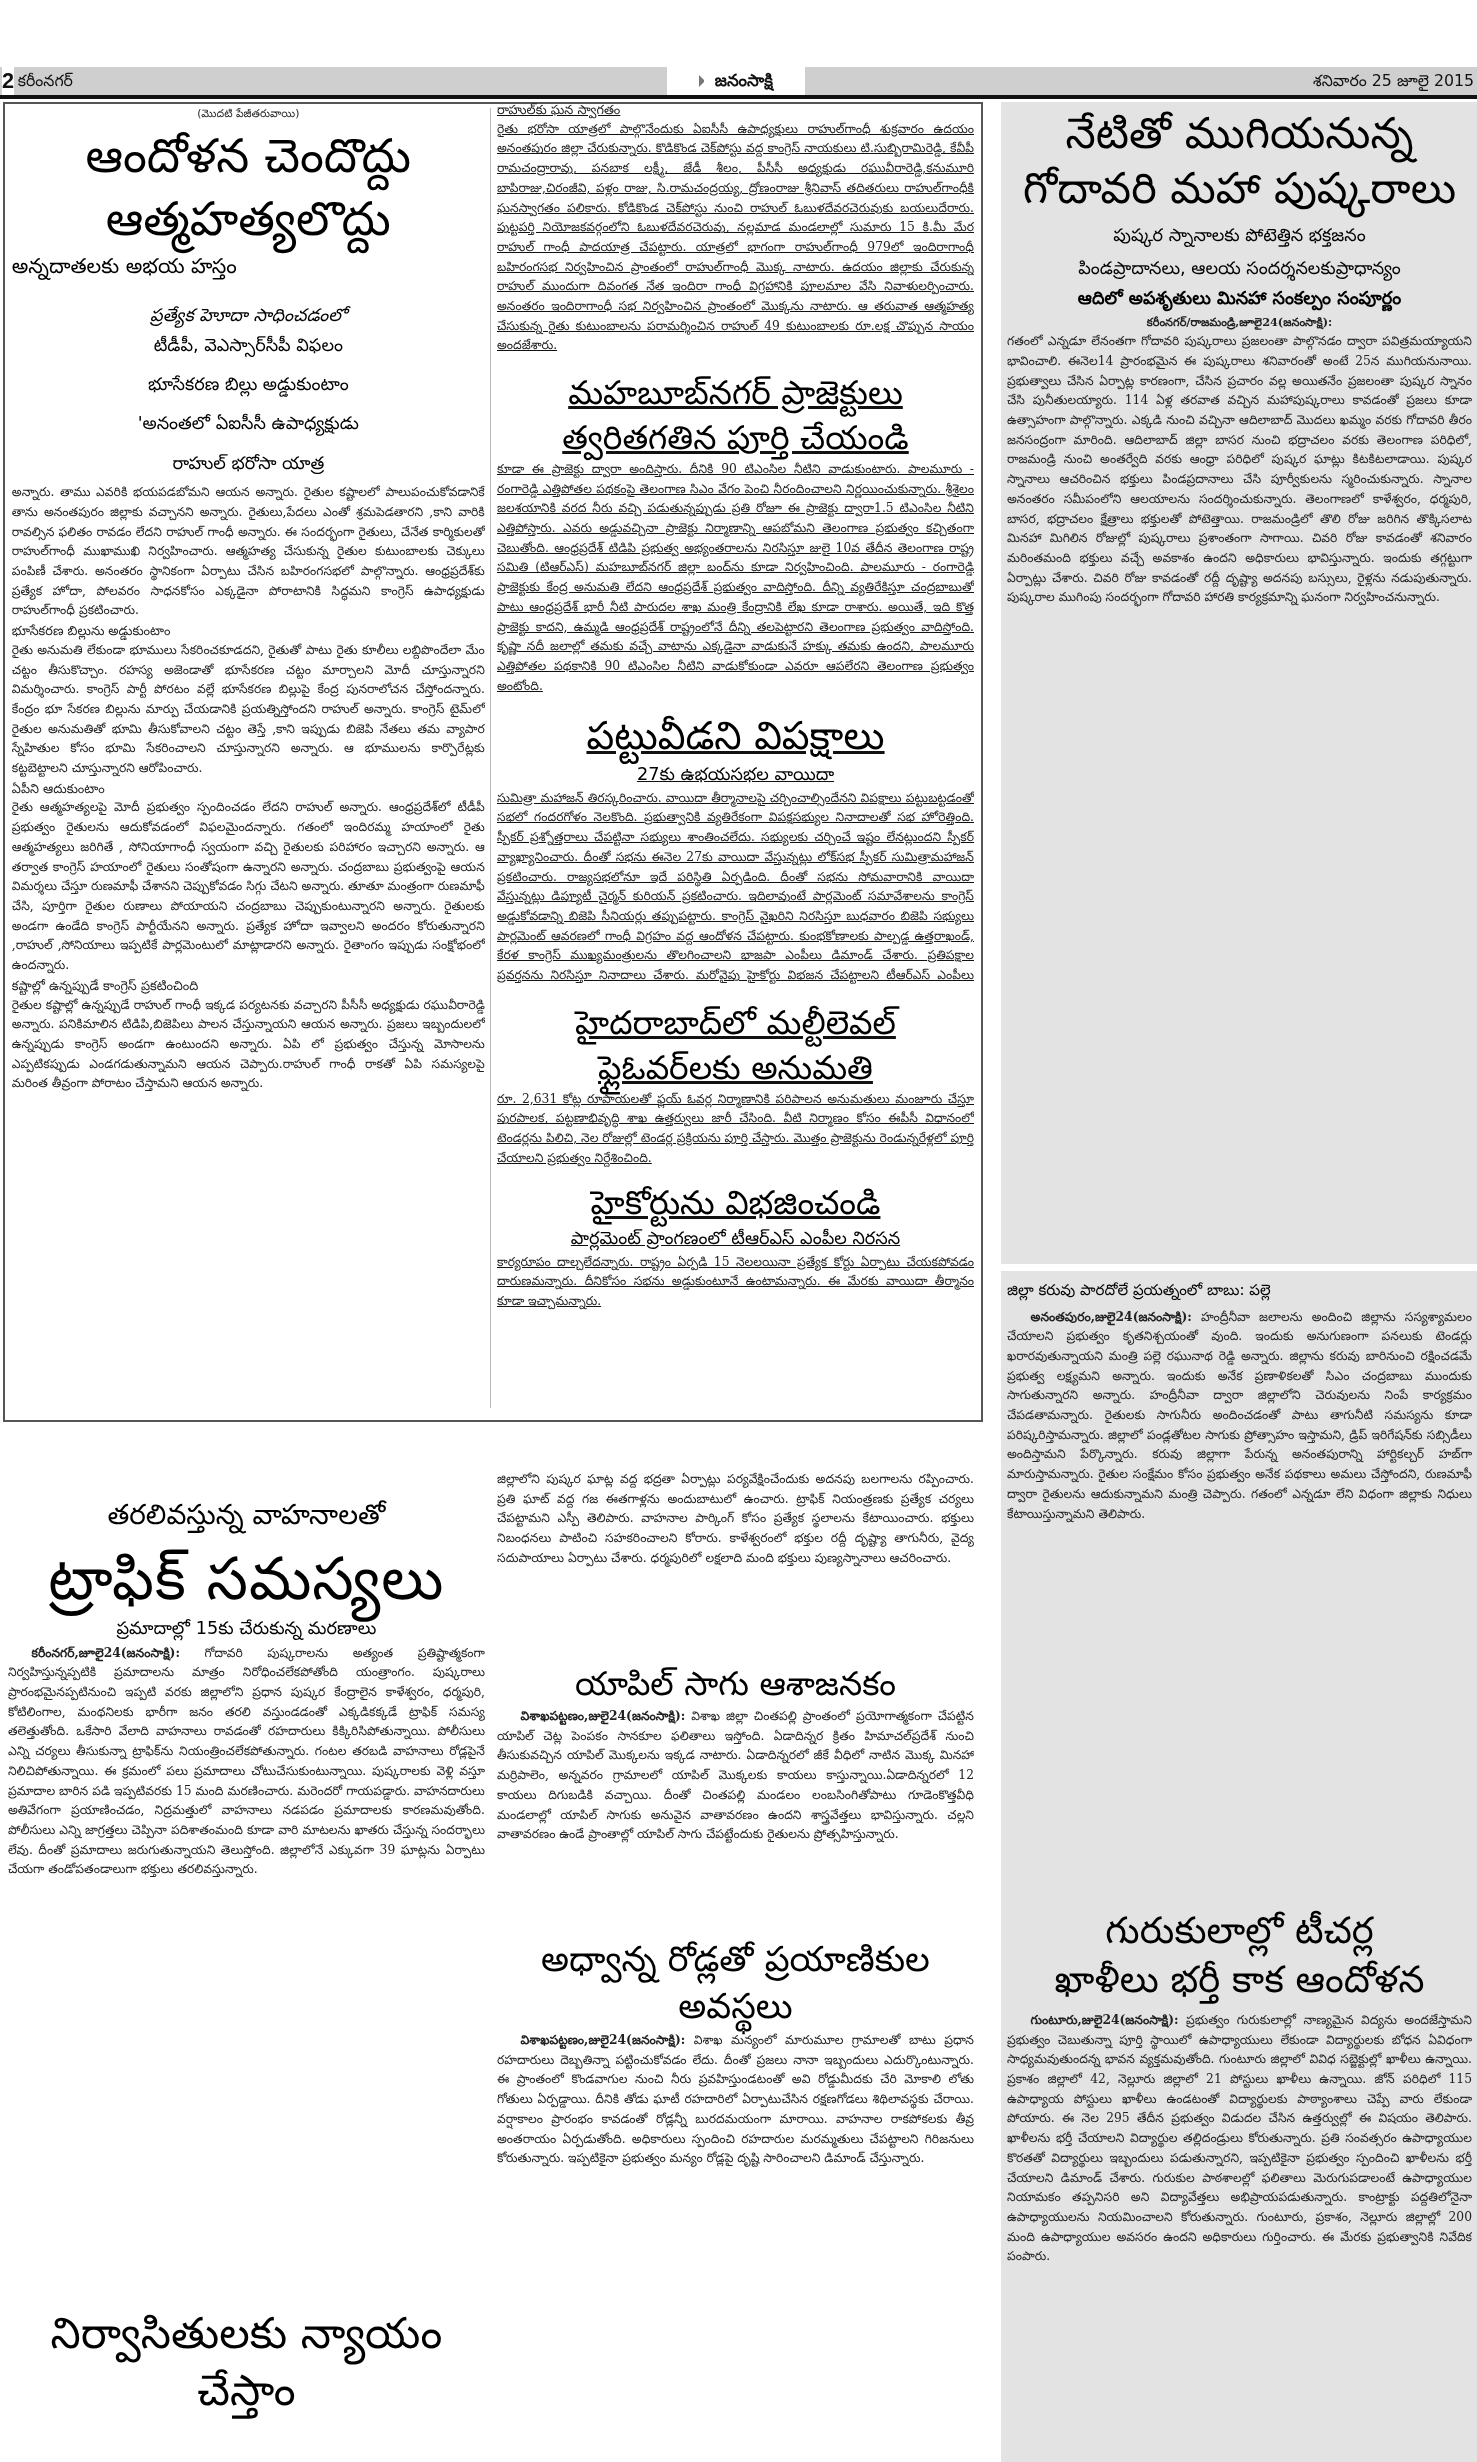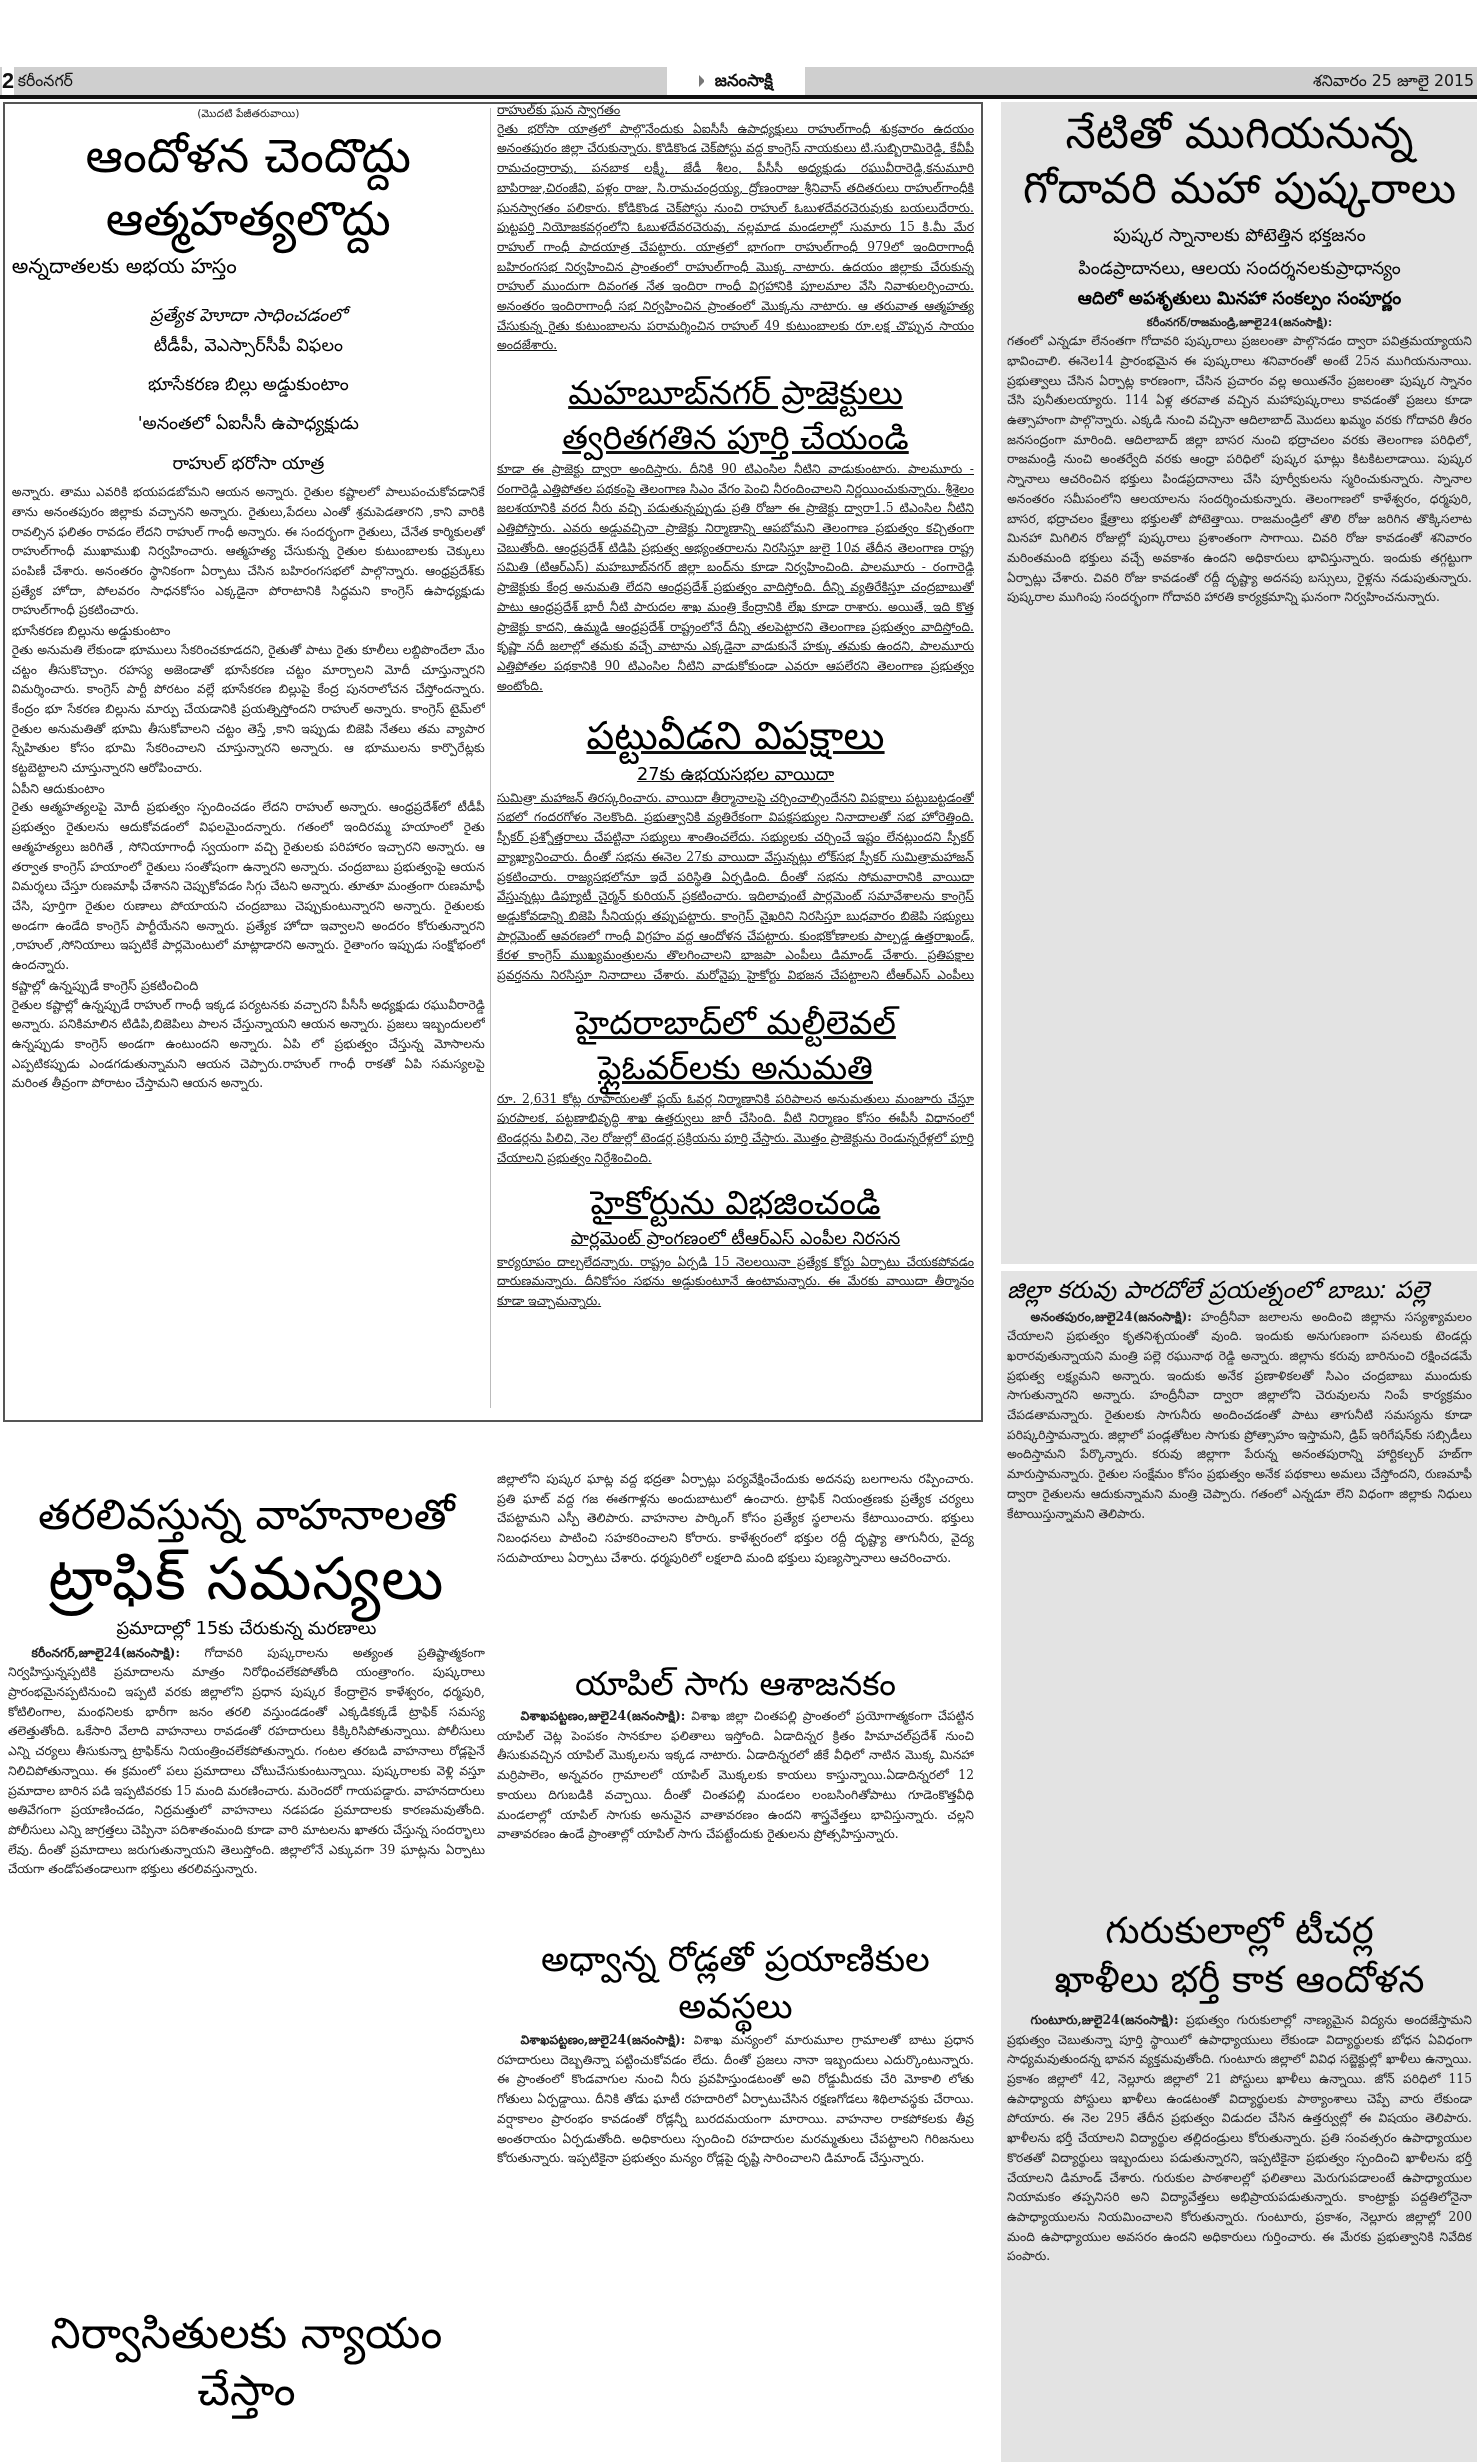--- a/index.html
+++ b/index.html
@@ -111,38 +111,38 @@
   <div class="h-l" style="font-size:43px; line-height:55px;">గోదావరి మహా పుష్కరాలు</div>
   <div class="h-xxs" style="margin-top:5.9px;">పుష్కర స్నానాలకు పోటెత్తిన భక్తజనం</div>
   <div class="h-xxs" style="margin-top:5.9px;">పిండప్రాదానలు, ఆలయ సందర్శనలకుప్రాధాన్యం</div>
   <div class="h-xxs h-bold" style="margin-top:2px;">ఆదిలో అపశృతులు మినహా సంకల్పం సంపూర్ణం</div>
   <div class="body-text center dateline" style="font-size:11.3px;">కరీంనగర్‌/రాజమండ్రి,జూలై24(జనంసాక్షి):</div>
   <div class="body-text">గతంలో ఎన్నడూ లేనంతగా గోదావరి పుష్కరాలు ప్రజలంతా పాల్గొనడం ద్వారా పవిత్రమయ్యాయని భావించాలి. ఈనెల14 ప్రారంభమైన ఈ పుష్కరాలు శనివారంతో అంటే 25న ముగియనునాయి. ప్రభుత్వాలు చేసిన ఏర్పాట్ల కారణంగా, చేసిన ప్రచారం వల్ల అయితనేం ప్రజలంతా పుష్కర స్నానం చేసి పునీతులయ్యారు. 114 ఏళ్ల తరవాత వచ్చిన మహాపుష్కరాలు కావడంతో ప్రజలు కూడా ఉత్సాహంగా పాల్గొన్నారు. ఎక్కడి నుంచి వచ్చినా ఆదిలాబాద్‌ మొదలు ఖమ్మం వరకు గోదావరి తీరం జనసంద్రంగా మారింది. ఆదిలాబాద్‌ జిల్లా బాసర నుంచి భద్రాచలం వరకు తెలంగాణ పరిధిలో, రాజమండ్రి నుంచి అంతర్వేది వరకు ఆంధ్రా పరిధిలో పుష్కర ఘాట్లు కిటకిటలాడాయి. పుష్కర స్నానాలు ఆచరించిన భక్తులు పిండప్రదానాలు చేసి పూర్వీకులను స్మరించుకున్నారు. స్నానాల అనంతరం సమీపంలోని ఆలయాలను సందర్శించుకున్నారు. తెలంగాణలో కాళేశ్వరం, ధర్మపురి, బాసర, భద్రాచలం క్షేత్రాలు భక్తులతో పోటెత్తాయి. రాజమండ్రిలో తొలి రోజు జరిగిన తొక్కిసలాట మినహా మిగిలిన రోజుల్లో పుష్కరాలు ప్రశాంతంగా సాగాయి. చివరి రోజు కావడంతో శనివారం మరింతమంది భక్తులు వచ్చే అవకాశం ఉందని అధికారులు భావిస్తున్నారు. ఇందుకు తగ్గట్టుగా ఏర్పాట్లు చేశారు. చివరి రోజు కావడంతో రద్దీ దృష్ట్యా అదనపు బస్సులు, రైళ్లను నడుపుతున్నారు. పుష్కరాల ముగింపు సందర్భంగా గోదావరి హారతి కార్యక్రమాన్ని ఘనంగా నిర్వహించనున్నారు.</div>
 </div>
 
 <div class="gray" style="left:1001px; top:1271px; width:477px; height:1192px;"></div>
 <div class="col" style="left:1007px; top:1275px; width:465px; height:601px;">
-  <div class="h-xs" style="font-size:24px;font-style:italic;">జిల్లా కరువు పారదోలే ప్రయత్నంలో బాబు: పల్లె</div>
+  <div class="h-xs" style="font-size:15px;">జిల్లా కరువు పారదోలే ప్రయత్నంలో బాబు: పల్లె</div>
   <div class="body-text" style="text-indent:23.6px;">
     <span class="dateline">అనంతపురం,జులై24(జనంసాక్షి):</span>
     <span>హంద్రీనీవా జలాలను అందించి జిల్లాను సస్యశ్యామలం చేయాలని ప్రభుత్వం కృతనిశ్చయంతో వుంది. ఇందుకు అనుగుణంగా పనలుకు టెండర్లు ఖరారవుతున్నాయని మంత్రి పల్లె రఘునాథ రెడ్డి అన్నారు. జిల్లాను కరువు బారినుంచి రక్షించడమే ప్రభుత్వ లక్ష్యమని అన్నారు. ఇందుకు అనేక ప్రణాళికలతో సిఎం చంద్రబాబు ముందుకు సాగుతున్నారని అన్నారు. హంద్రీనీవా ద్వారా జిల్లాలోని చెరువులను నింపే కార్యక్రమం చేపడతామన్నారు. రైతులకు సాగునీరు అందించడంతో పాటు తాగునీటి సమస్యను కూడా పరిష్కరిస్తామన్నారు. జిల్లాలో పండ్లతోటల సాగుకు ప్రోత్సాహం ఇస్తామని, డ్రిప్‌ ఇరిగేషన్‌కు సబ్సిడీలు అందిస్తామని పేర్కొన్నారు. కరువు జిల్లాగా పేరున్న అనంతపురాన్ని హార్టికల్చర్‌ హబ్‌గా మారుస్తామన్నారు. రైతుల సంక్షేమం కోసం ప్రభుత్వం అనేక పథకాలు అమలు చేస్తోందని, రుణమాఫీ ద్వారా రైతులను ఆదుకున్నామని మంత్రి చెప్పారు. గతంలో ఎన్నడూ లేని విధంగా జిల్లాకు నిధులు కేటాయిస్తున్నామని తెలిపారు.</span>
   </div>
 </div>
 
 <div class="col" style="left:1007px; top:1906px; width:465px; height:552px;">
   <div class="h-m" style="font-size:37px; line-height:49px;">గురుకులాల్లో టీచర్ల</div>
   <div class="h-m" style="font-size:37px; line-height:49px;">ఖాళీలు భర్తీ కాక ఆందోళన</div>
   <div class="body-text" style="text-indent:23.6px; margin-top:5.9px;">
     <span class="dateline">గుంటూరు,జులై24(జనంసాక్షి):</span>
     <span>ప్రభుత్వం గురుకులాల్లో నాణ్యమైన విద్యను అందజేస్తామని ప్రభుత్వం చెబుతున్నా పూర్తి స్థాయిలో ఉపాధ్యాయులు లేకుండా విద్యార్థులకు బోధన ఏవిధంగా సాధ్యమవుతుందన్న భావన వ్యక్తమవుతోంది. గుంటూరు జిల్లాలో వివిధ సబ్జెక్టుల్లో ఖాళీలు ఉన్నాయి. ప్రకాశం జిల్లాలో 42, నెల్లూరు జిల్లాలో 21 పోస్టులు ఖాళీలు ఉన్నాయి. జోన్‌ పరిధిలో 115 ఉపాధ్యాయ పోస్టులు ఖాళీలు ఉండటంతో విద్యార్థులకు పాఠ్యాంశాలు చెప్పే వారు లేకుండా పోయారు. ఈ నెల 295 తేదీన ప్రభుత్వం విడుదల చేసిన ఉత్తర్వుల్లో ఈ విషయం తెలిపారు. ఖాళీలను భర్తీ చేయాలని విద్యార్థుల తల్లిదండ్రులు కోరుతున్నారు. ప్రతి సంవత్సరం ఉపాధ్యాయుల కొరతతో విద్యార్థులు ఇబ్బందులు పడుతున్నారని, ఇప్పటికైనా ప్రభుత్వం స్పందించి ఖాళీలను భర్తీ చేయాలని డిమాండ్‌ చేశారు. గురుకుల పాఠశాలల్లో ఫలితాలు మెరుగుపడాలంటే ఉపాధ్యాయుల నియామకం తప్పనిసరి అని విద్యావేత్తలు అభిప్రాయపడుతున్నారు. కాంట్రాక్టు పద్దతిలోనైనా ఉపాధ్యాయులను నియమించాలని కోరుతున్నారు. గుంటూరు, ప్రకాశం, నెల్లూరు జిల్లాల్లో 200 మంది ఉపాధ్యాయుల అవసరం ఉందని అధికారులు గుర్తించారు. ఈ మేరకు ప్రభుత్వానికి నివేదిక పంపారు.</span>
   </div>
 </div>
 
 <div class="col" style="left:7.9px; top:1487px; width:477px; height:768px;">
-  <div class="h-xl" style="font-size:42px; line-height:55px;text-align:center;">తరలివస్తున్న వాహనాలతో</div>
+  <div class="h-xl" style="font-size:28px; line-height:55px;text-align:center;">తరలివస్తున్న వాహనాలతో</div>
   <div class="h-huge" style="font-size:59px; line-height:73px;">ట్రాఫిక్‌ సమస్యలు</div>
   <div class="h-xxs">ప్రమాదాల్లో 15కు చేరుకున్న మరణాలు</div>
   <div class="body-text" style="text-indent:23.6px;">
     <span class="dateline">కరీంనగర్‌,జూలై24(జనంసాక్షి):</span>
     <span>గోదావరి పుష్కరాలను అత్యంత ప్రతిష్టాత్మకంగా నిర్వహిస్తున్నప్పటికి ప్రమాదాలను మాత్రం నిరోధించలేకపోతోంది యంత్రాంగం. పుష్కరాలు ప్రారంభమైనప్పటినుంచి ఇప్పటి వరకు జిల్లాలోని ప్రధాన పుష్కర కేంద్రాలైన కాళేశ్వరం, ధర్మపురి, కోటిలింగాల, మంథనిలకు భారీగా జనం తరలి వస్తుండడంతో ఎక్కడికక్కడే ట్రాఫిక్‌ సమస్య తలెత్తుతోంది. ఒకేసారి వేలాది వాహనాలు రావడంతో రహదారులు కిక్కిరిసిపోతున్నాయి. పోలీసులు ఎన్ని చర్యలు తీసుకున్నా ట్రాఫిక్‌ను నియంత్రించలేకపోతున్నారు. గంటల తరబడి వాహనాలు రోడ్లపైనే నిలిచిపోతున్నాయి. ఈ క్రమంలో పలు ప్రమాదాలు చోటుచేసుకుంటున్నాయి. పుష్కరాలకు వెళ్లి వస్తూ ప్రమాదాల బారిన పడి ఇప్పటివరకు 15 మంది మరణించారు. మరెందరో గాయపడ్డారు. వాహనదారులు అతివేగంగా ప్రయాణించడం, నిద్రమత్తులో వాహనాలు నడపడం ప్రమాదాలకు కారణమవుతోంది. పోలీసులు ఎన్ని జాగ్రత్తలు చెప్పినా పదిశాతంమంది కూడా వారి మాటలను ఖాతరు చేస్తున్న సందర్భాలు లేవు. దీంతో ప్రమాదాలు జరుగుతున్నాయని తెలుస్తోంది. జిల్లాలోనే ఎక్కువగా 39 ఘాట్లను ఏర్పాటు చేయగా తండోపతండాలుగా భక్తులు తరలివస్తున్నారు.</span>
   </div>
 </div>
 
 <div class="col" style="left:7.9px; top:2305px; width:477px; height:148px;">
   <div class="h-xl" style="font-size:43px; line-height:57px;">నిర్వాసితులకు న్యాయం చేస్తాం</div>

